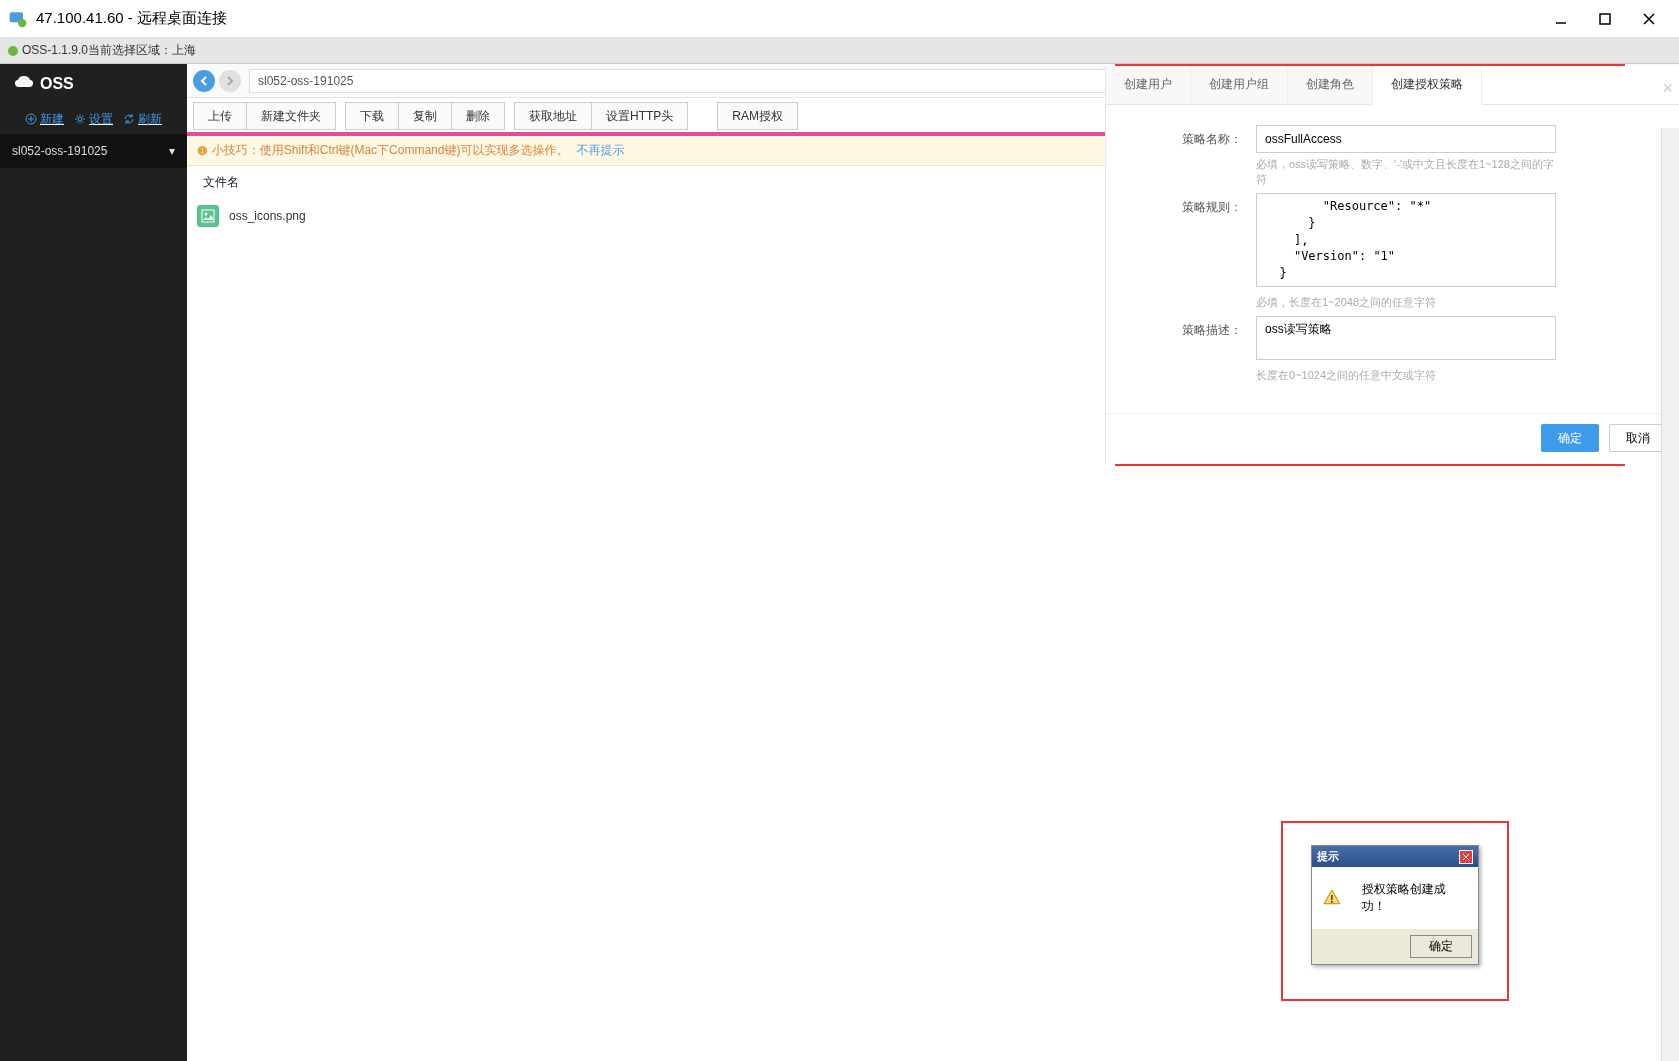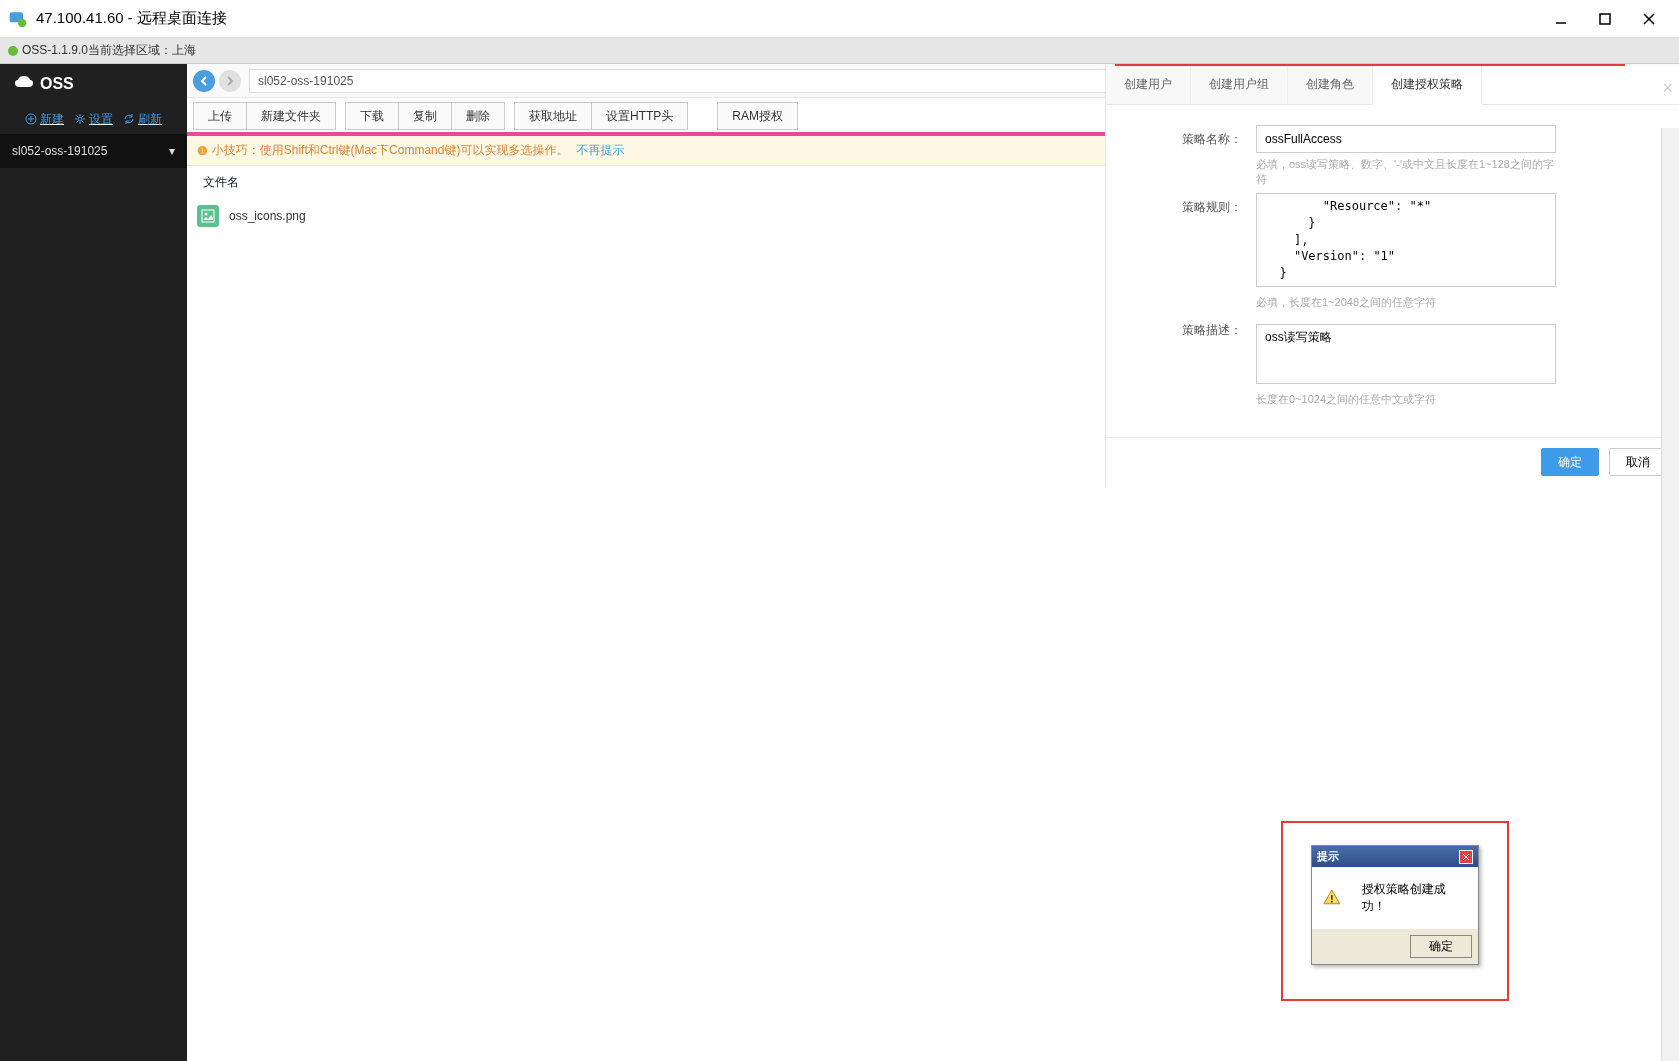--- a/index.html
+++ b/index.html
@@ -57,21 +57,21 @@
 .tabs { display: flex; border-bottom: 1px solid #e6e6e6; text-align: right; }
 .tab { padding: 10px 18px; font-size: 12px; color: #666; cursor: pointer; border-right: 1px solid #eee; background: #f8f8f8; }
 .tab.active { background: #fff; color: #333; border-bottom: 2px solid #fff; margin-bottom: -1px; }
 
 .form { padding: 20px 30px 10px 10px; }
 .form-row { display: flex; margin-bottom: 6px; }
 .form-label { width: 140px; text-align: right; padding-right: 14px; font-size: 12px; color: #555; padding-top: 6px; }
 .form-field { flex: 1; }
 .form-input { width: 300px; height: 28px; border: 1px solid #ccc; padding: 0 8px; font-size: 12px; }
 .form-textarea { width: 300px; height: 94px; border: 1px solid #ccc; padding: 4px 8px; font-size: 12px; resize: none; font-family: monospace; line-height: 1.4; overflow-y: scroll; }
-.form-textarea.desc { height: 60px; font-family: inherit; overflow-y: auto; margin-top: 8px; }
+.form-textarea.desc { height: 44px; font-family: inherit; overflow-y: auto; }
 .form-hint { font-size: 11px; color: #aaa; margin-top: 4px; width: 300px; }
 
 .form-actions { display: flex; justify-content: flex-end; gap: 10px; padding: 10px 12px 0 0; border-top: 1px solid #eee; margin-top: 14px; }
 .btn { height: 28px; padding: 0 16px; font-size: 12px; border: 1px solid #ccc; background: #fff; cursor: pointer; border-radius: 2px; }
 .btn.primary { background: #3d9be9; color: #fff; border-color: #3d9be9; }
 
 
 .alert-border { position: absolute; bottom: 60px; right: 170px; width: 228px; height: 180px; border: 2px solid #e63a3a; }
 .alert-box { position: absolute; top: 22px; left: 28px; width: 168px; background: #ece9d8; border: 1px solid #888; box-shadow: 2px 2px 4px rgba(0,0,0,0.3); }
 .alert-title { background: linear-gradient(#4a6fa8, #2a4f88); color: #fff; font-size: 11px; padding: 3px 5px; display: flex; justify-content: space-between; align-items: center; font-weight: bold; }

